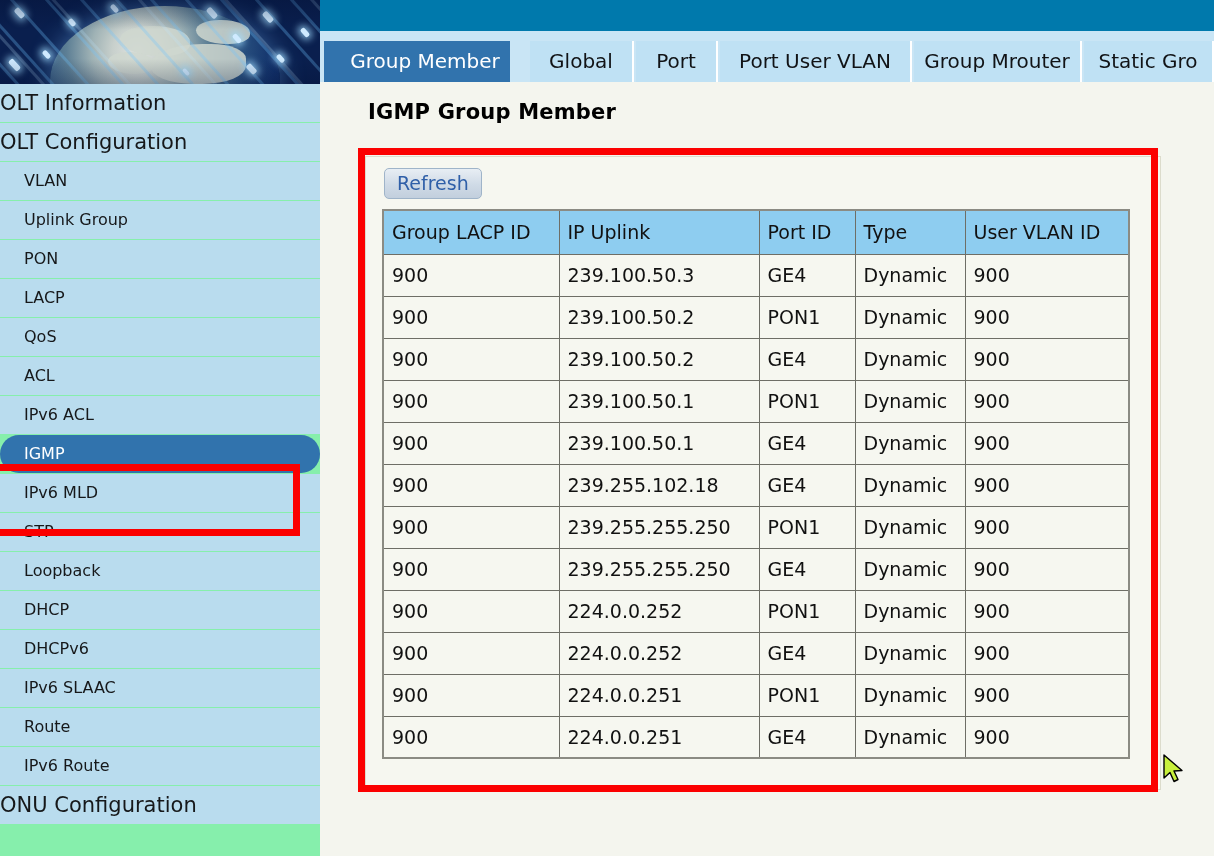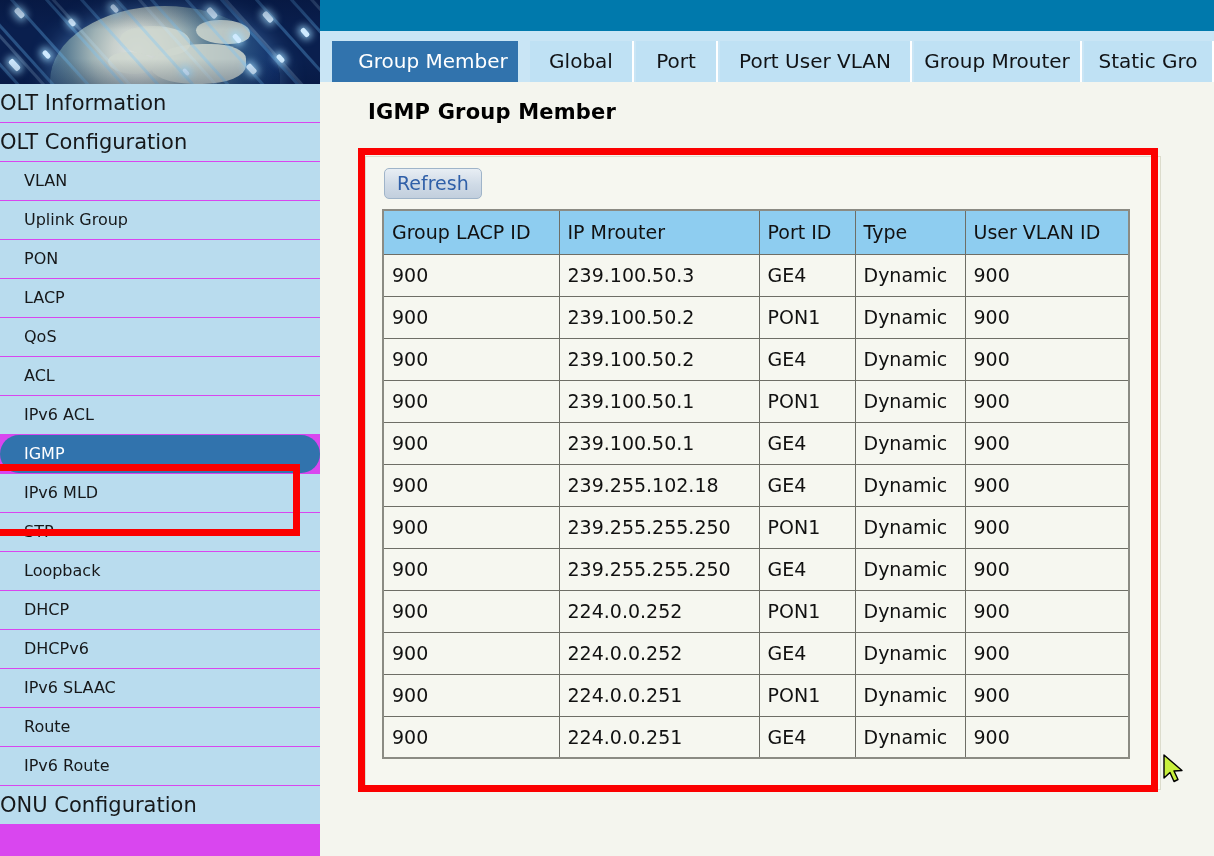--- a/index.html
+++ b/index.html
@@ -66,21 +66,21 @@
     left: 320px; top: 0;
     width: 894px; height: 31px;
     background: #0079ac;
   }
 
   
   .sidebar {
     position: absolute;
     left: 0; top: 84px;
     width: 320px; height: 772px;
-    background: #d946ef;
+    background: #86efac;
     overflow: hidden;
   }
   .nav-item {
     position: relative;
     height: 38px;
     margin-bottom: 1px;
     background: #b9dcee;
     color: #16181a;
     font-size: 16px;
     line-height: 38px;
@@ -251,21 +251,21 @@
       <div class="nav-item child">Loopback</div>
       <div class="nav-item child">DHCP</div>
       <div class="nav-item child">DHCPv6</div>
       <div class="nav-item child">IPv6 SLAAC</div>
       <div class="nav-item child">Route</div>
       <div class="nav-item child">IPv6 Route</div>
       <div class="nav-item group">ONU Configuration</div>
     </div>
 
   <div class="tabbar" id="tabbar">
-      <div class="tab active" style="left: 12px; width: 188px; padding-left: 16px;">Group Member</div>
+      <div class="tab active" style="left: 4px; width: 188px; padding-left: 16px;">Group Member</div>
       <div class="tab" style="left: 210px; width: 104px;">Global</div>
       <div class="tab" style="left: 316px; width: 82px;">Port</div>
       <div class="tab" style="left: 400px; width: 192px;">Port User VLAN</div>
       <div class="tab" style="left: 594px; width: 168px;">Group Mrouter</div>
       <div class="tab" style="left: 764px; width: 130px;">Static Gro</div>
     </div>
 
   <div class="content">
     <div class="page-title">IGMP Group Member</div>
 
@@ -275,21 +275,21 @@
         <colgroup>
           <col class="c-gvid">
             <col class="c-ip">
             <col class="c-port">
             <col class="c-type">
             <col class="c-uvid">
         </colgroup>
         <thead>
             <tr id="thead-row">
               <th>Group LACP ID</th>
-              <th>IP Mrouter</th>
+              <th>IP Uplink</th>
               <th>Port ID</th>
               <th>Type</th>
               <th>User VLAN ID</th>
             </tr>
           </thead>
         <tbody id="tbody">
             <tr>
               <td>900</td>
               <td>239.100.50.3</td>
               <td>GE4</td>

